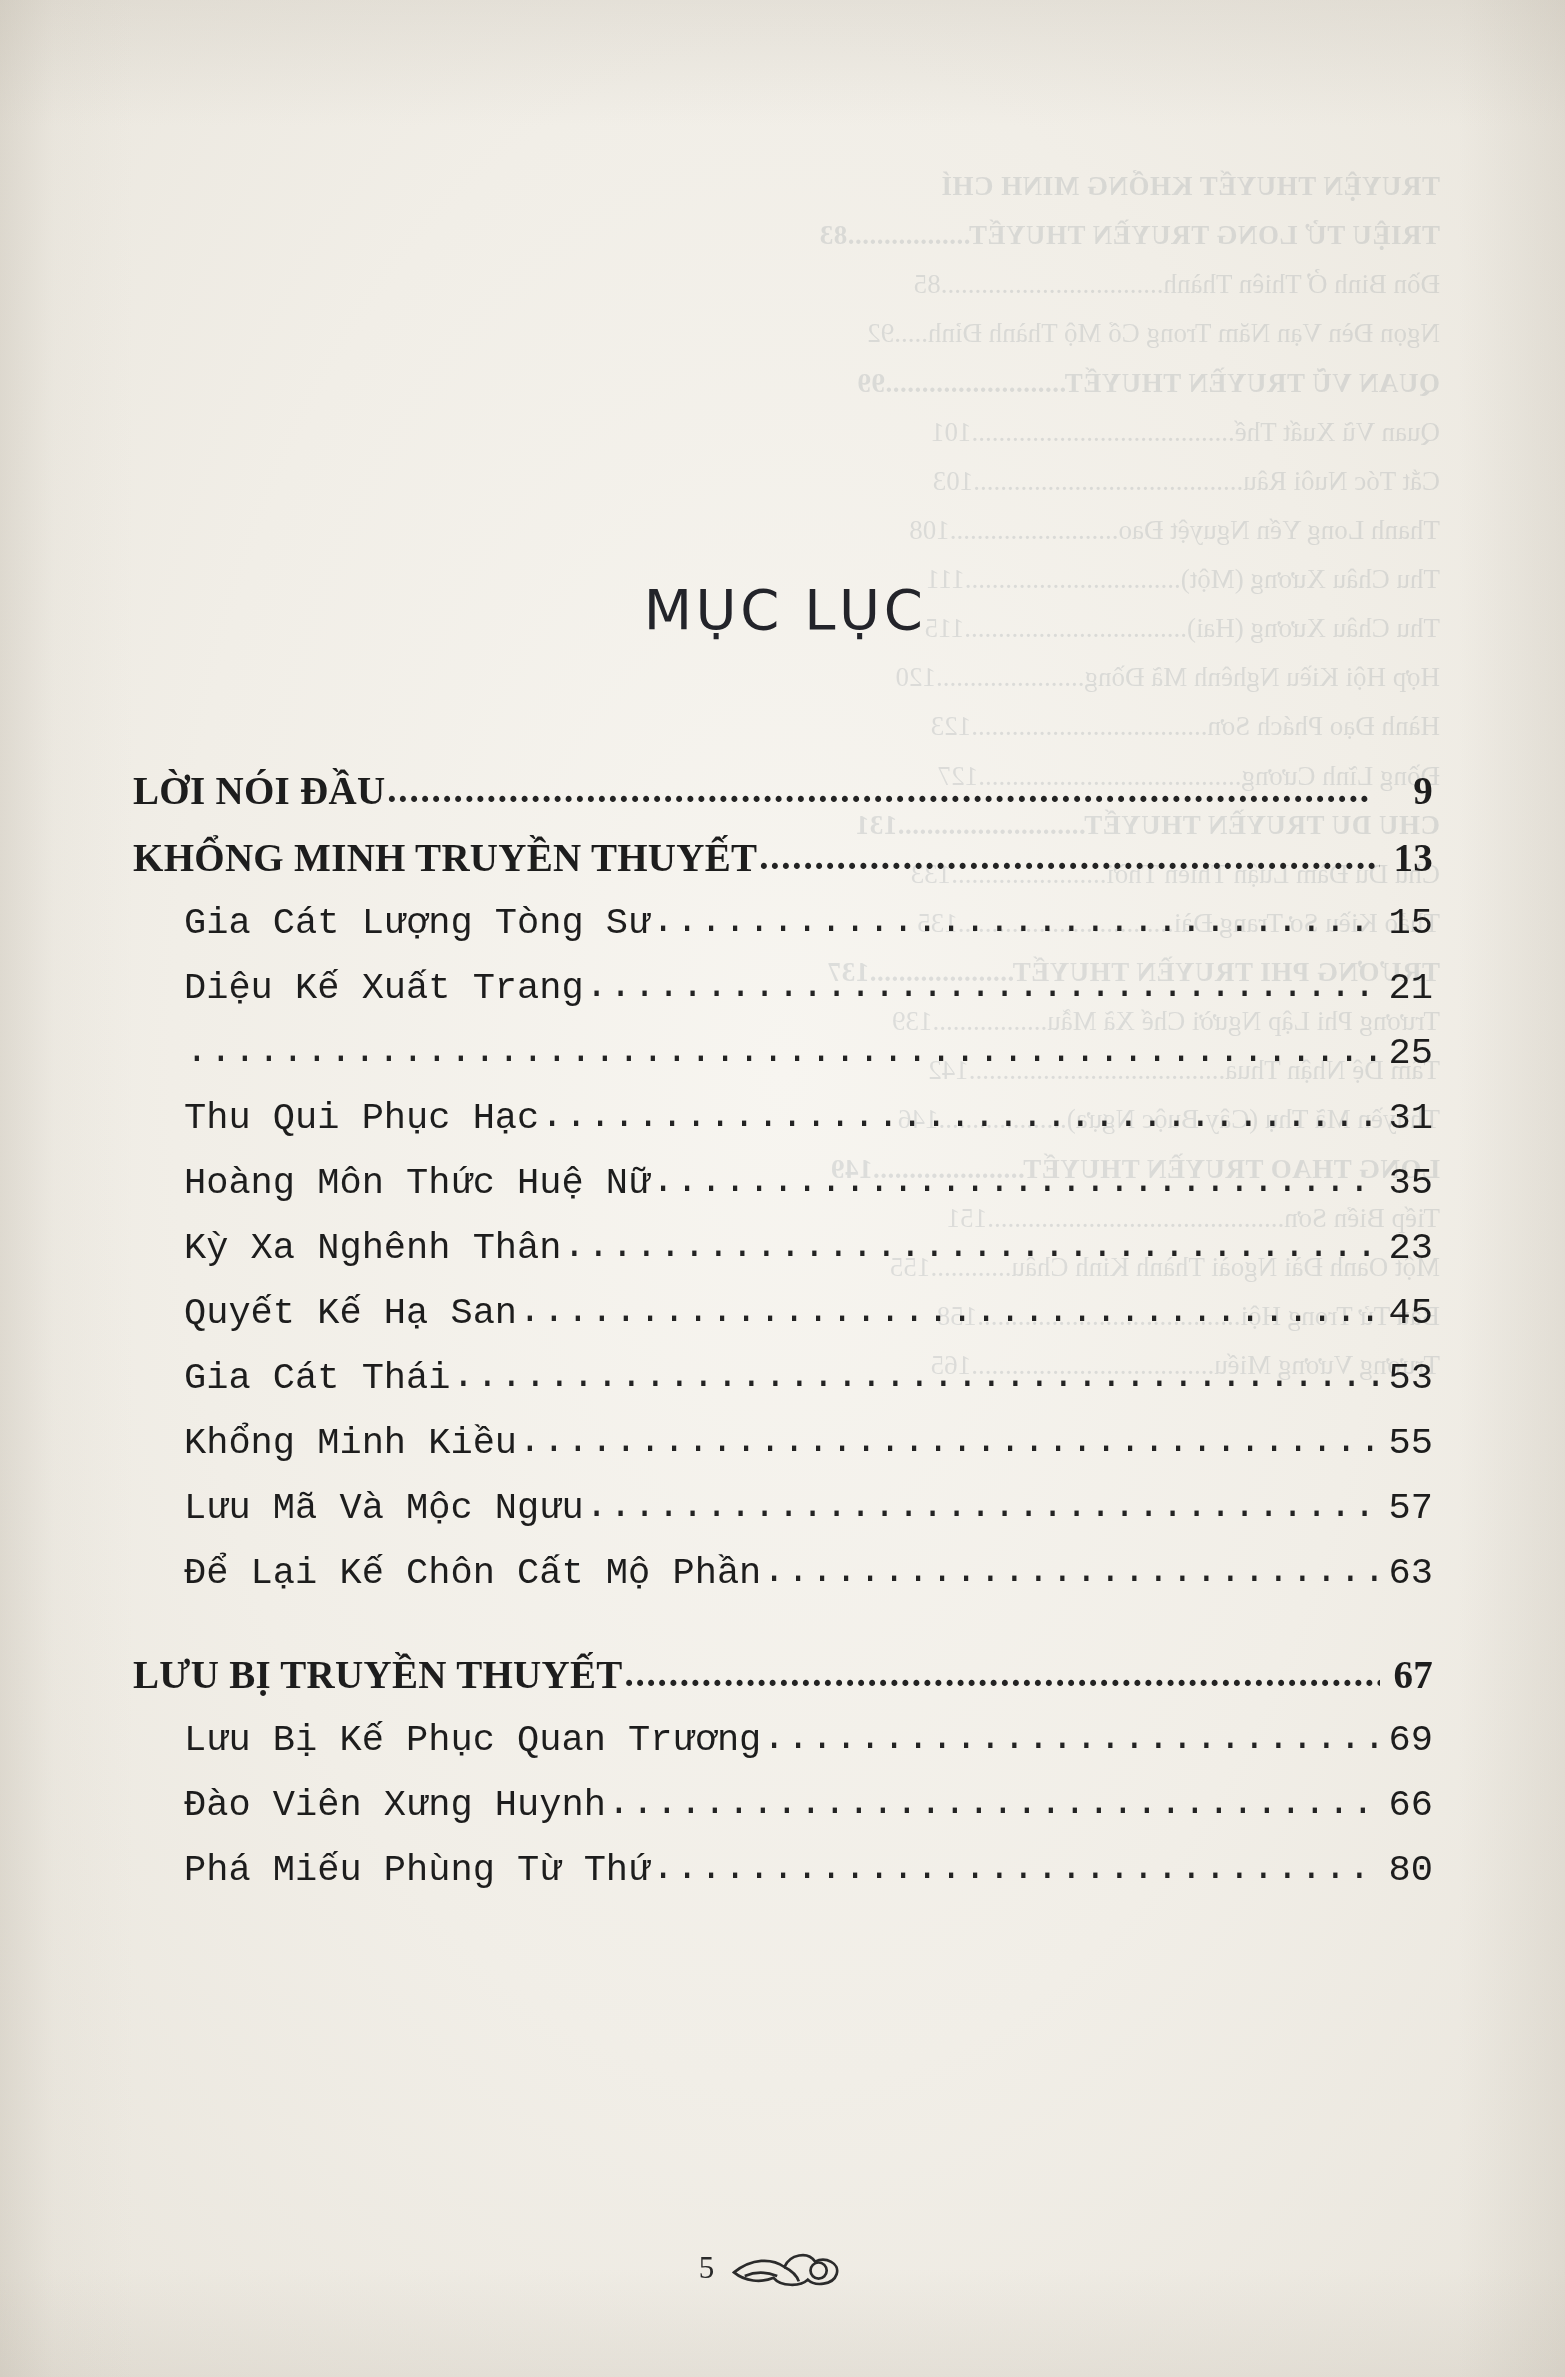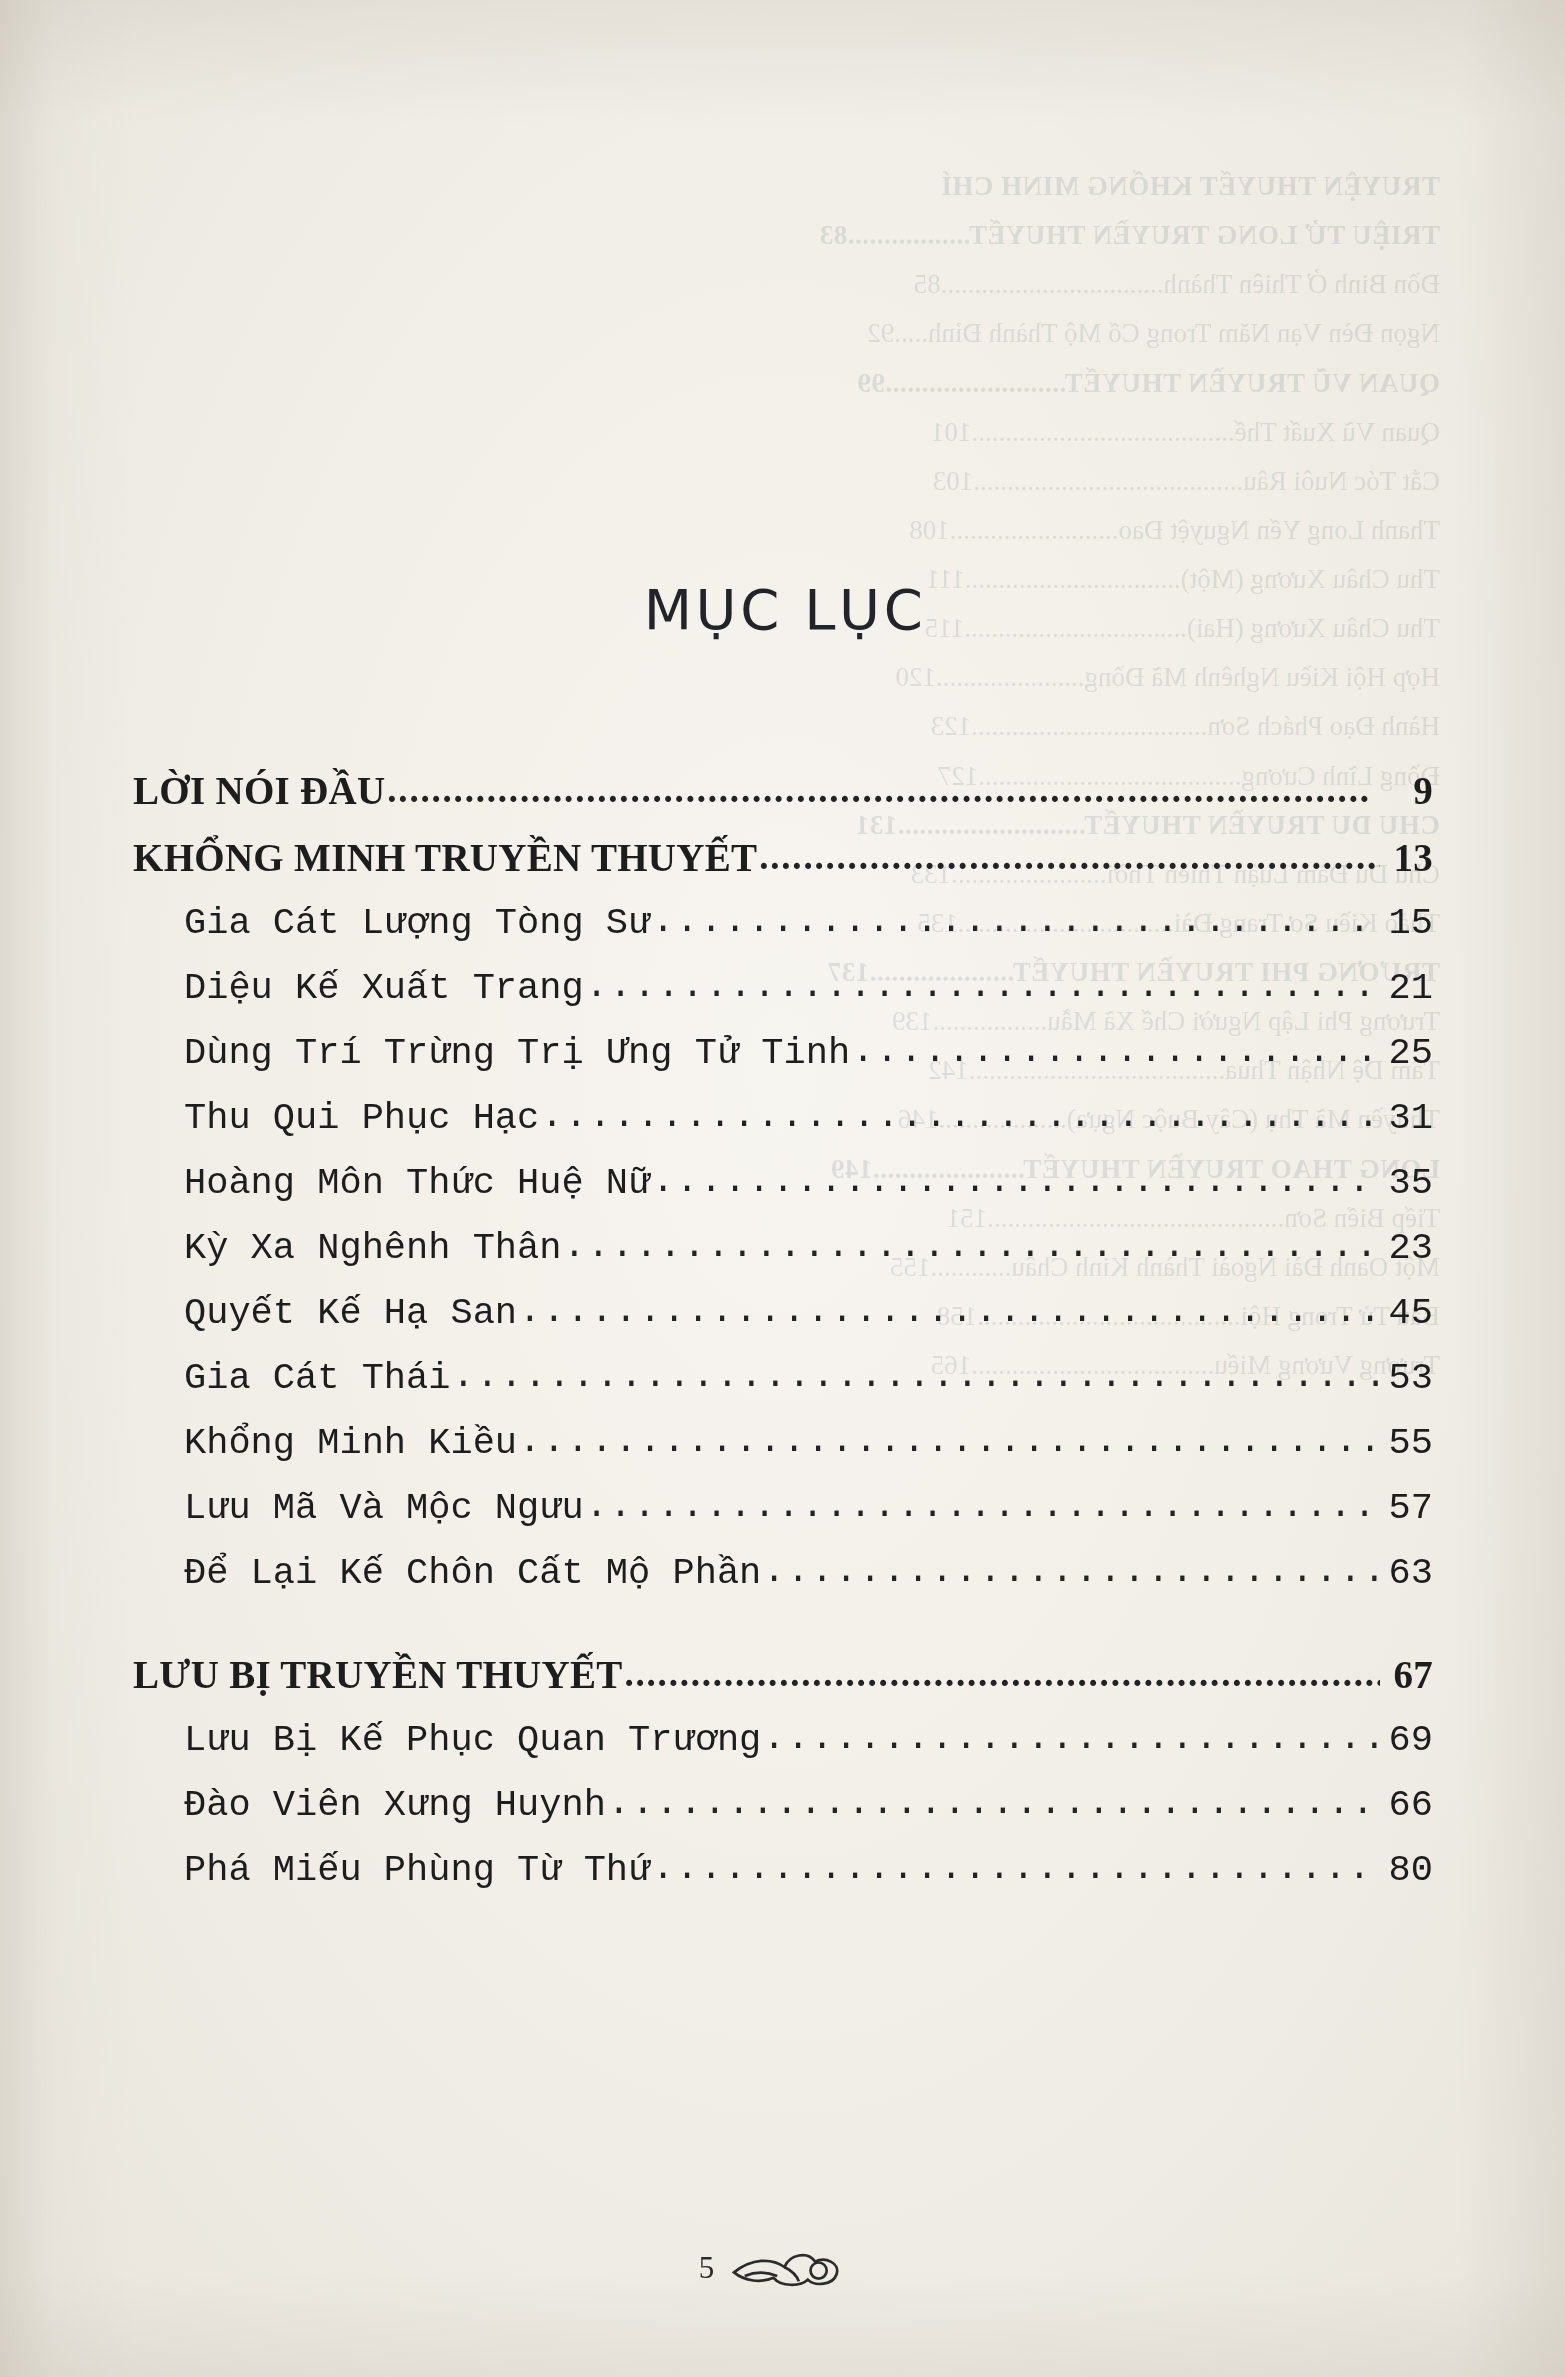--- a/index.html
+++ b/index.html
@@ -205,21 +205,20 @@
         <span class="label">Gia Cát Lượng Tòng Sư</span>
         <span class="dots">.........................................................................................</span>
         <span class="pg">15</span>
       </div>
       <div class="entry level-1">
         <span class="label">Diệu Kế Xuất Trang</span>
         <span class="dots">.........................................................................................</span>
         <span class="pg">21</span>
       </div>
       <div class="entry level-1">
-        <span class="label">Dùng Trí Trừng Trị Ưng Tử Tinh</span>
         <span class="dots">.........................................................................................</span>
         <span class="pg">25</span>
       </div>
       <div class="entry level-1">
         <span class="label">Thu Qui Phục Hạc</span>
         <span class="dots">.........................................................................................</span>
         <span class="pg">31</span>
       </div>
       <div class="entry level-1">
         <span class="label">Hoàng Môn Thức Huệ Nữ</span>

